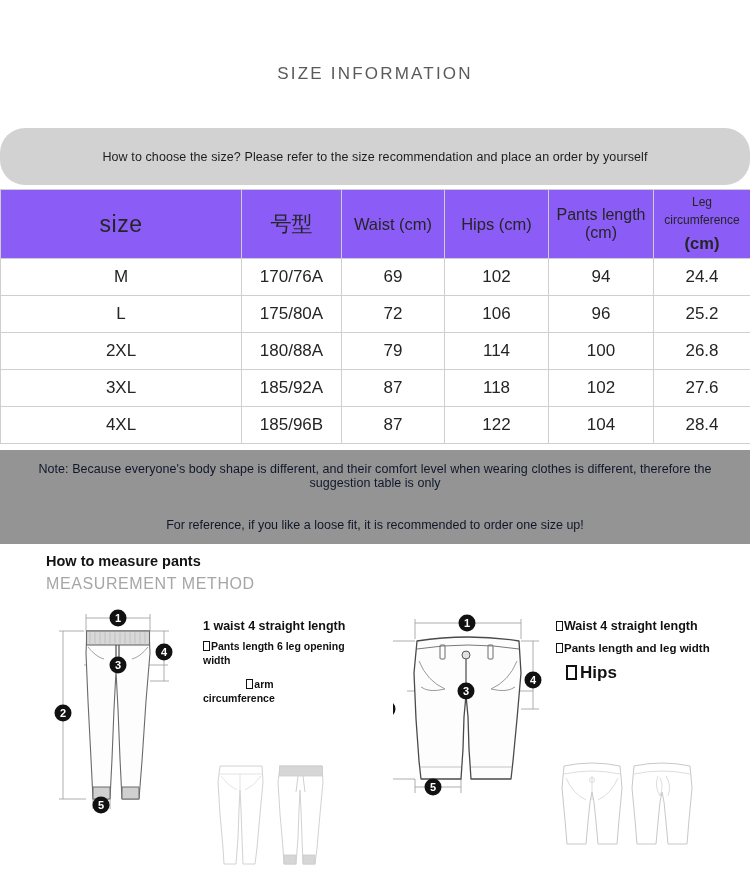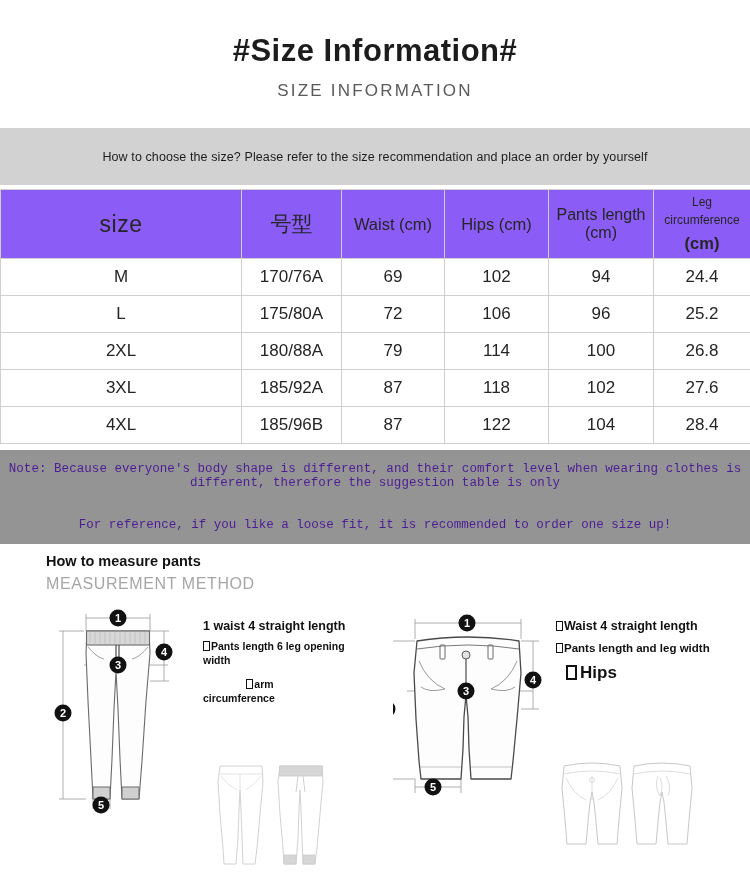--- a/index.html
+++ b/index.html
@@ -43,20 +43,21 @@
     font-weight: 400;
   }
 
   
   .intro-band {
     height: 57px;
     background: #d2d2d2;
     display: flex;
     align-items: center;
     justify-content: center;
+    border-radius: 25px;
   }
   .intro-text {
     font-size: 12.5px;
     color: #1d1d1d;
     letter-spacing: 0.1px;
   }
 
   .band-gap {
     height: 4px;
     background: #ffffff;
@@ -110,22 +111,21 @@
 
   
   .note-gap { height: 6px; background: #ffffff; }
   .note-band {
     height: 94px;
     background: #949494;
     display: flex;
     flex-direction: column;
     align-items: center;
     justify-content: center;
-    color: #4c1d95;
-    font-family: Liberation Mono, monospace;
+    color: #0f172a;
   }
   .note-line1 {
     font-size: 12.5px;
     letter-spacing: 0.05px;
     padding: 0 8px;
     text-align: center;
   }
   .note-line2 {
     font-size: 12.5px;
     margin-top: 28px;
@@ -200,21 +200,20 @@
 
   
   .thumbs { position: absolute; }
   .thumbs-left  { left: 206px; top: 752px; }
   .thumbs-right { left: 556px; top: 752px; }
 </style>
 </head>
 <body>
 
 <div class="title-block">
-  <div class="title-main">#Size Information#</div>
   <div class="title-sub">SIZE INFORMATION</div>
 </div>
 
 <div class="intro-band">
   <div class="intro-text">How to choose the size? Please refer to the size recommendation and place an order by yourself</div>
 </div>
 <div class="band-gap"></div>
 
 <div class="size-table-wrap">
   <table class="size-table">

